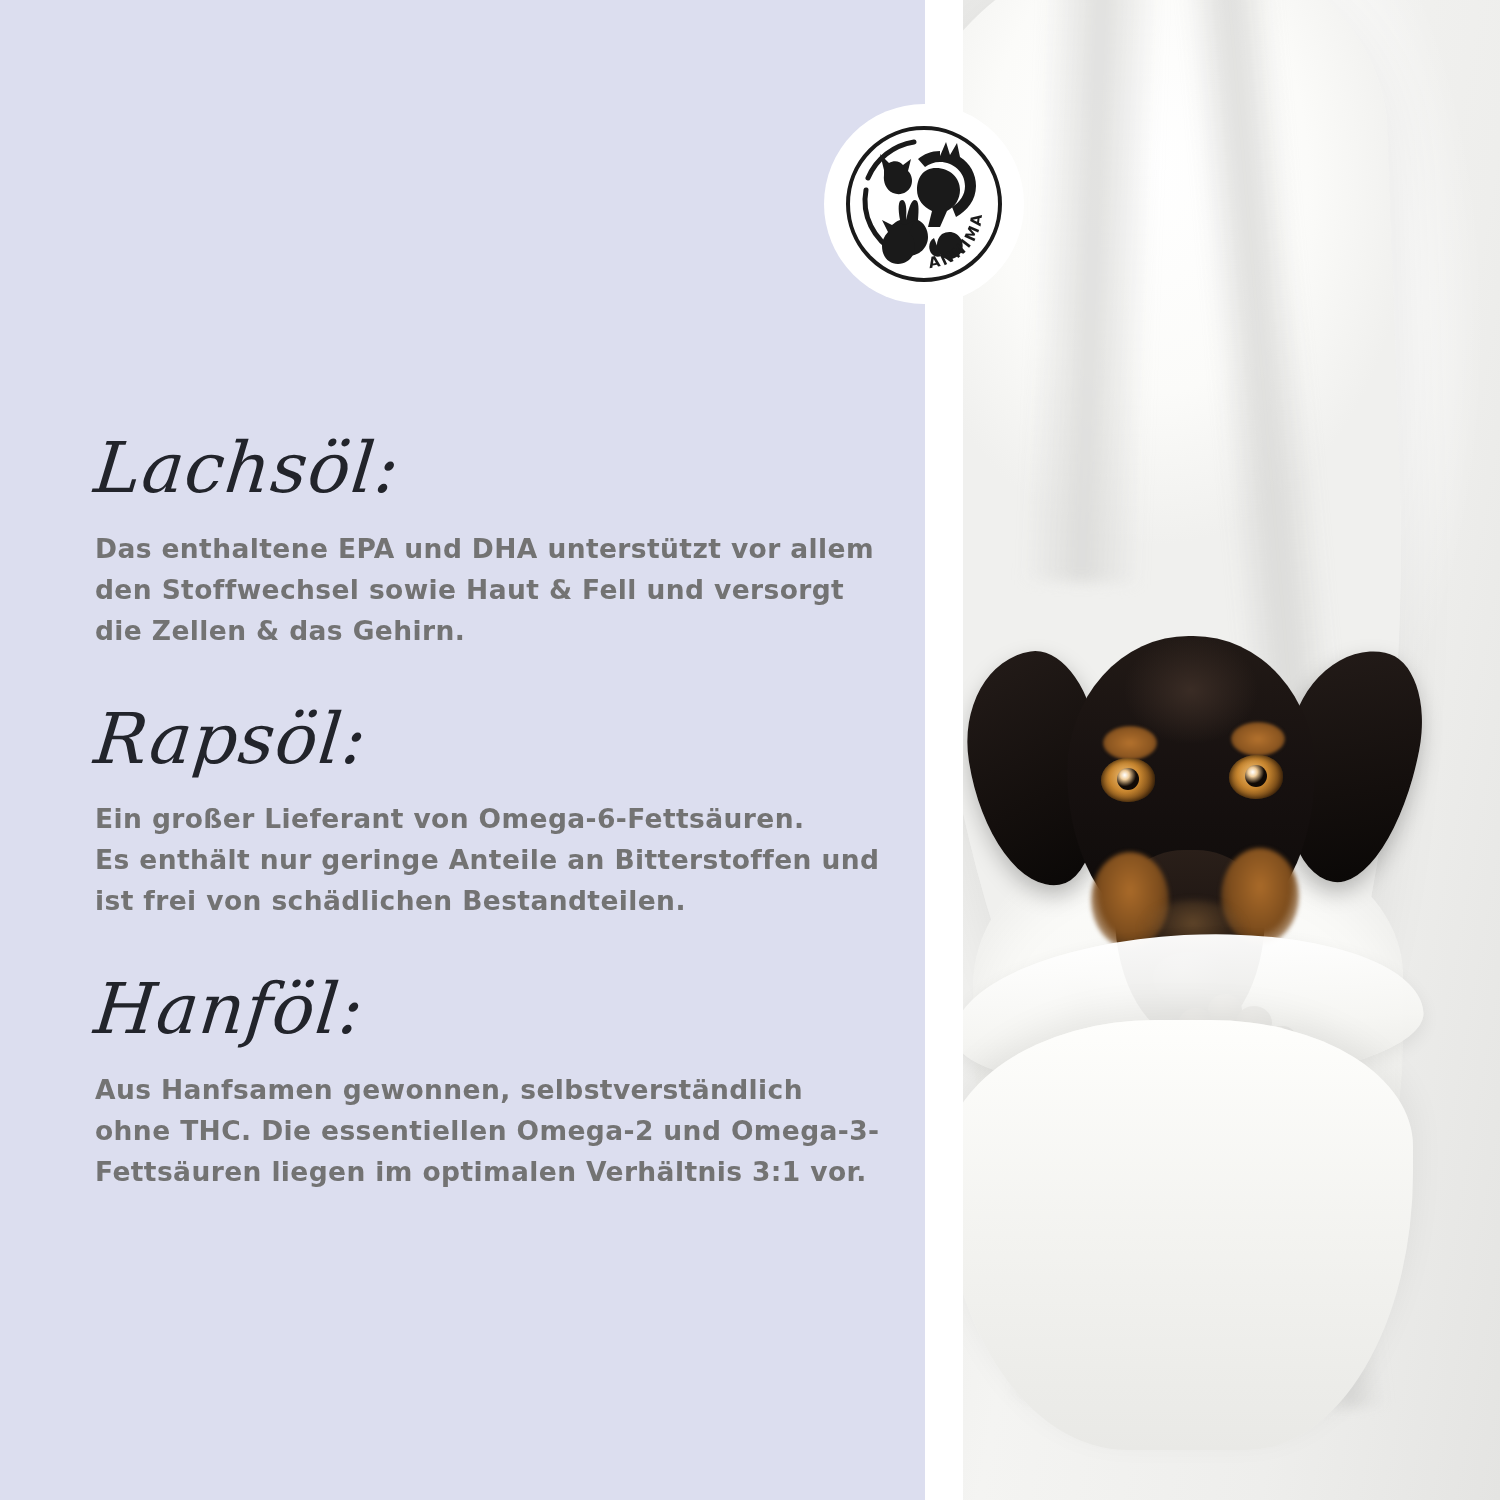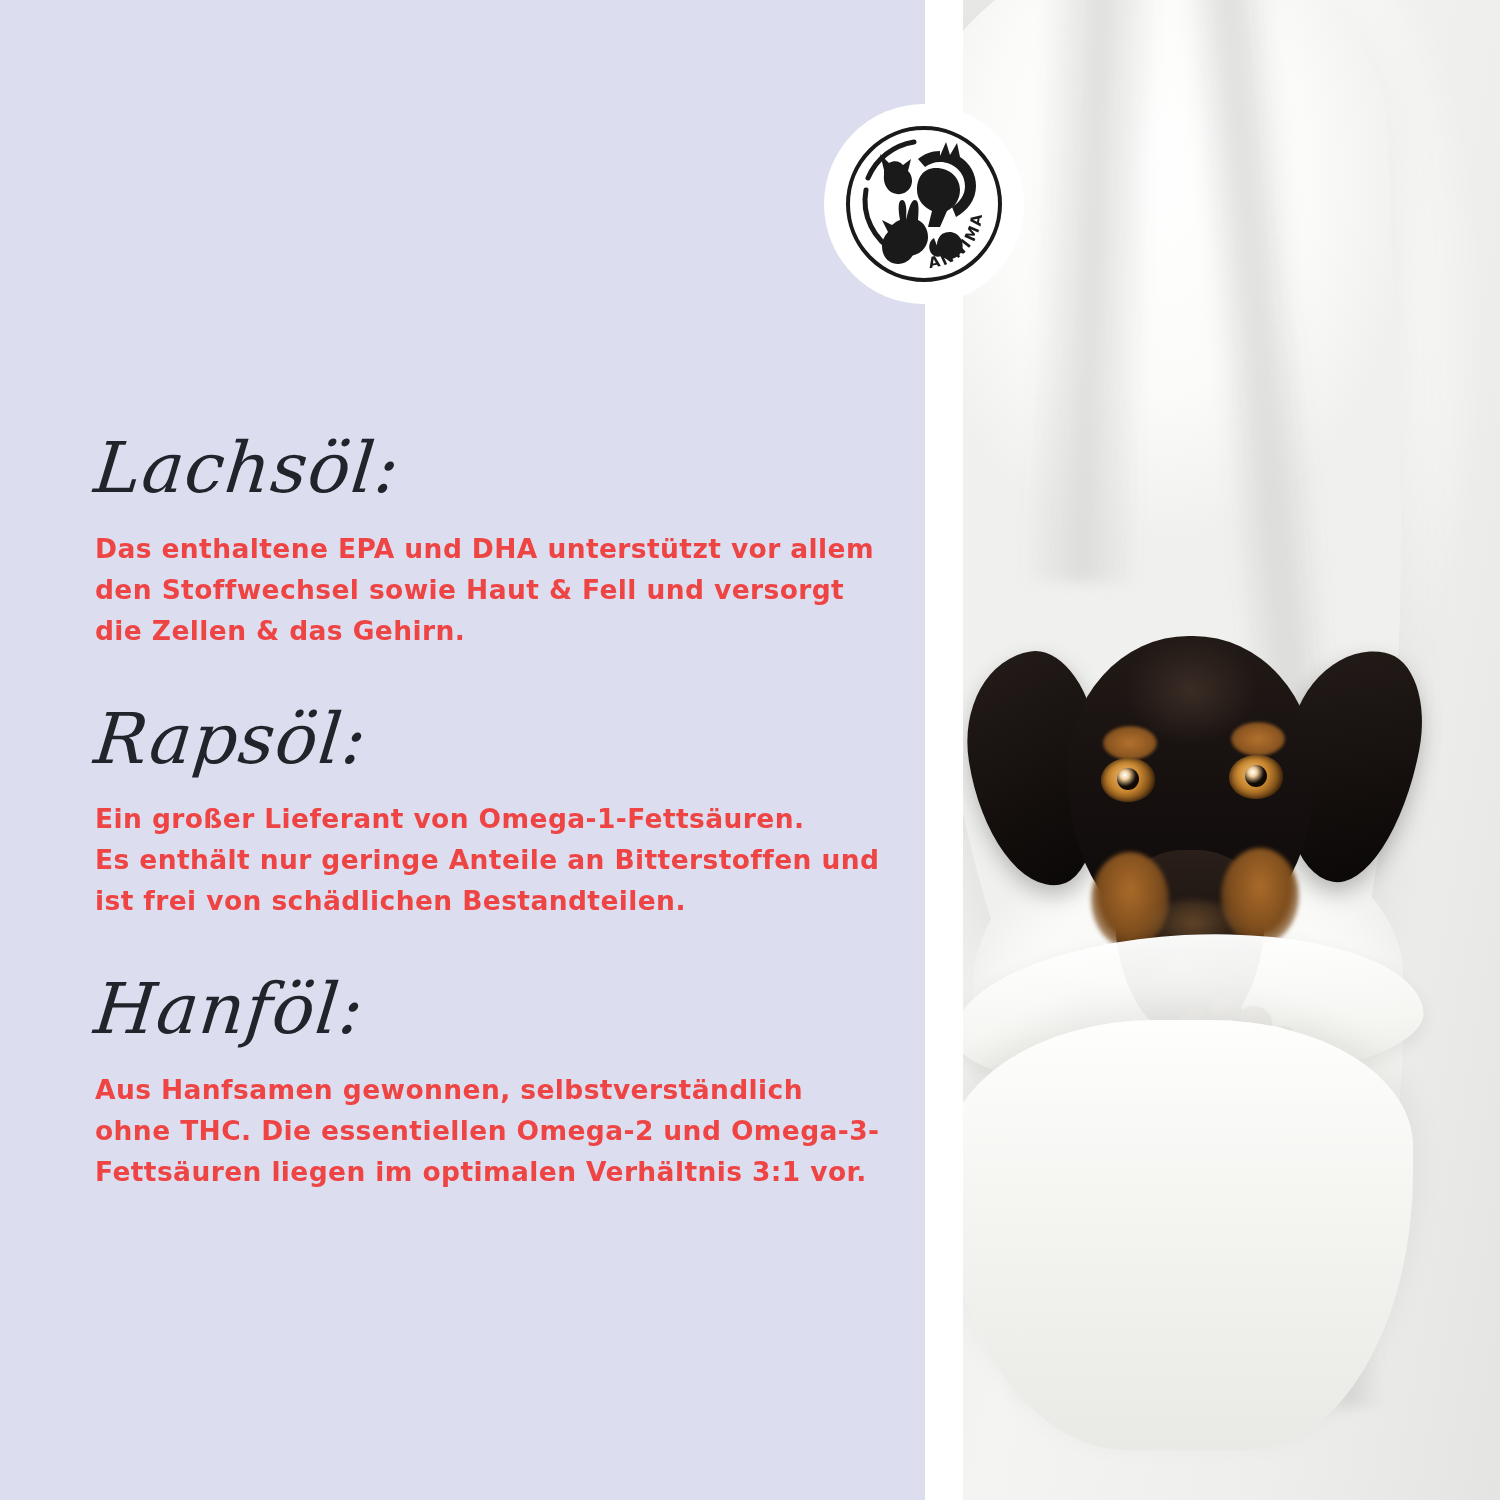--- a/index.html
+++ b/index.html
@@ -279,21 +279,21 @@
     color: #22242b;
     letter-spacing: 1px;
     margin: 0 0 22px 0;
     transform: skewX(-6deg);
   }
   .body-text {
     font-family: "DejaVu Sans", sans-serif;
     font-weight: 700;
     font-size: 26.5px;
     line-height: 1.55;
-    color: #ef4444;
+    color: #737373;
     letter-spacing: 0.4px;
     margin: 0;
     white-space: pre-line;
   }
   .b1 { margin-bottom: 52px; }
   .b2 { margin-bottom: 52px; }
 </style>
 </head>
 <body>
 
@@ -373,21 +373,21 @@
 
     <div class="block">
       <h2 class="script-title">Lachsöl:</h2>
       <p class="body-text b1">Das enthaltene EPA und DHA unterstützt vor allem
 den Stoffwechsel sowie Haut &amp; Fell und versorgt
 die Zellen &amp; das Gehirn.</p>
     </div>
 
     <div class="block">
       <h2 class="script-title">Rapsöl:</h2>
-      <p class="body-text b2">Ein großer Lieferant von Omega-1-Fettsäuren.
+      <p class="body-text b2">Ein großer Lieferant von Omega-6-Fettsäuren.
 Es enthält nur geringe Anteile an Bitterstoffen und
 ist frei von schädlichen Bestandteilen.</p>
     </div>
 
     <div class="block">
       <h2 class="script-title">Hanföl:</h2>
       <p class="body-text">Aus Hanfsamen gewonnen, selbstverständlich
 ohne THC. Die essentiellen Omega-2 und Omega-3-
 Fettsäuren liegen im optimalen Verhältnis 3:1 vor.</p>
     </div>

